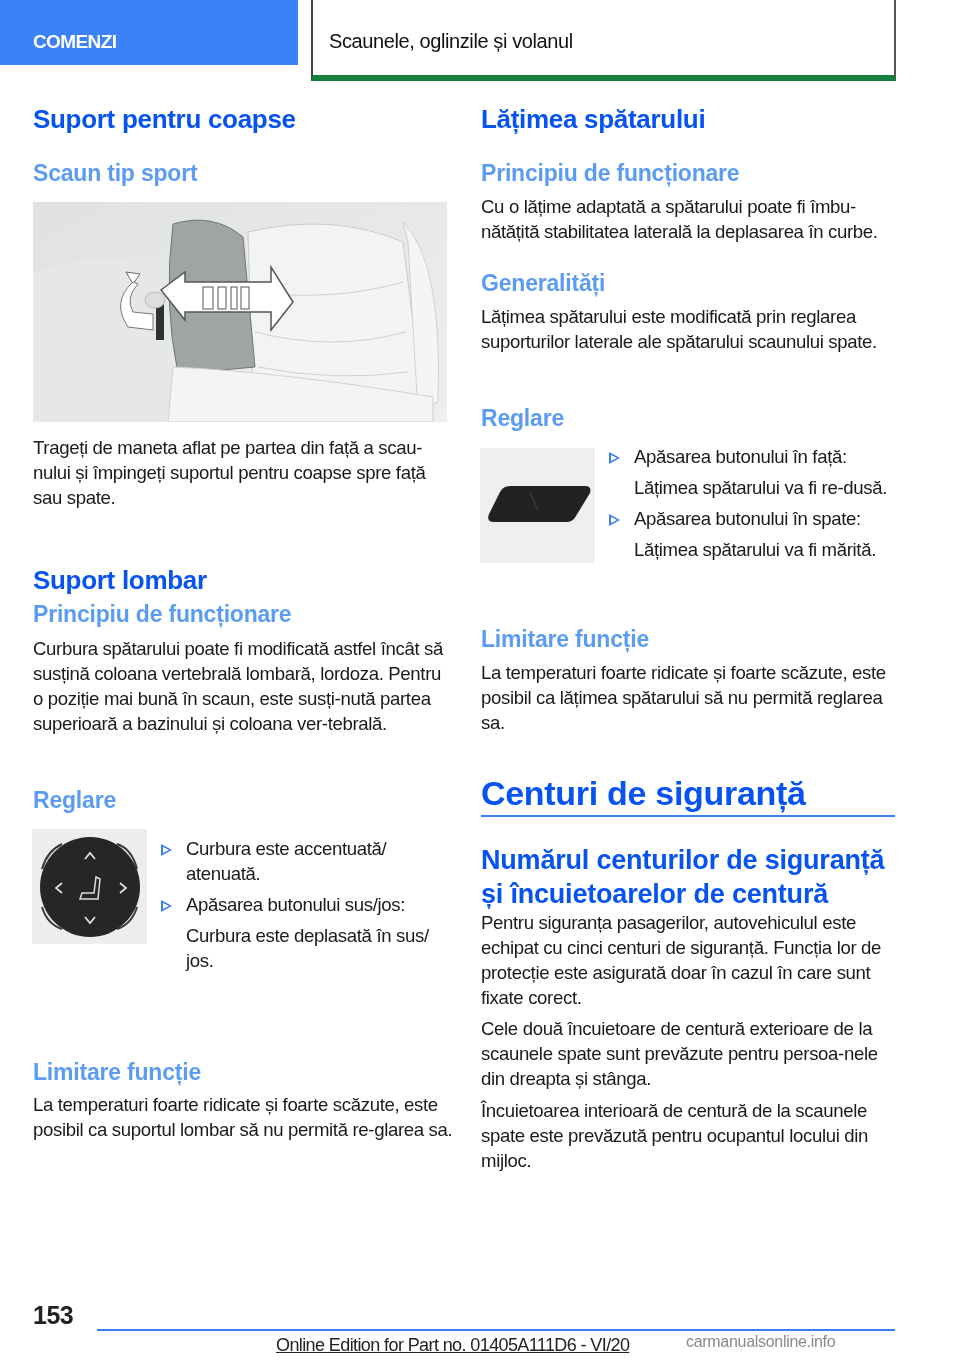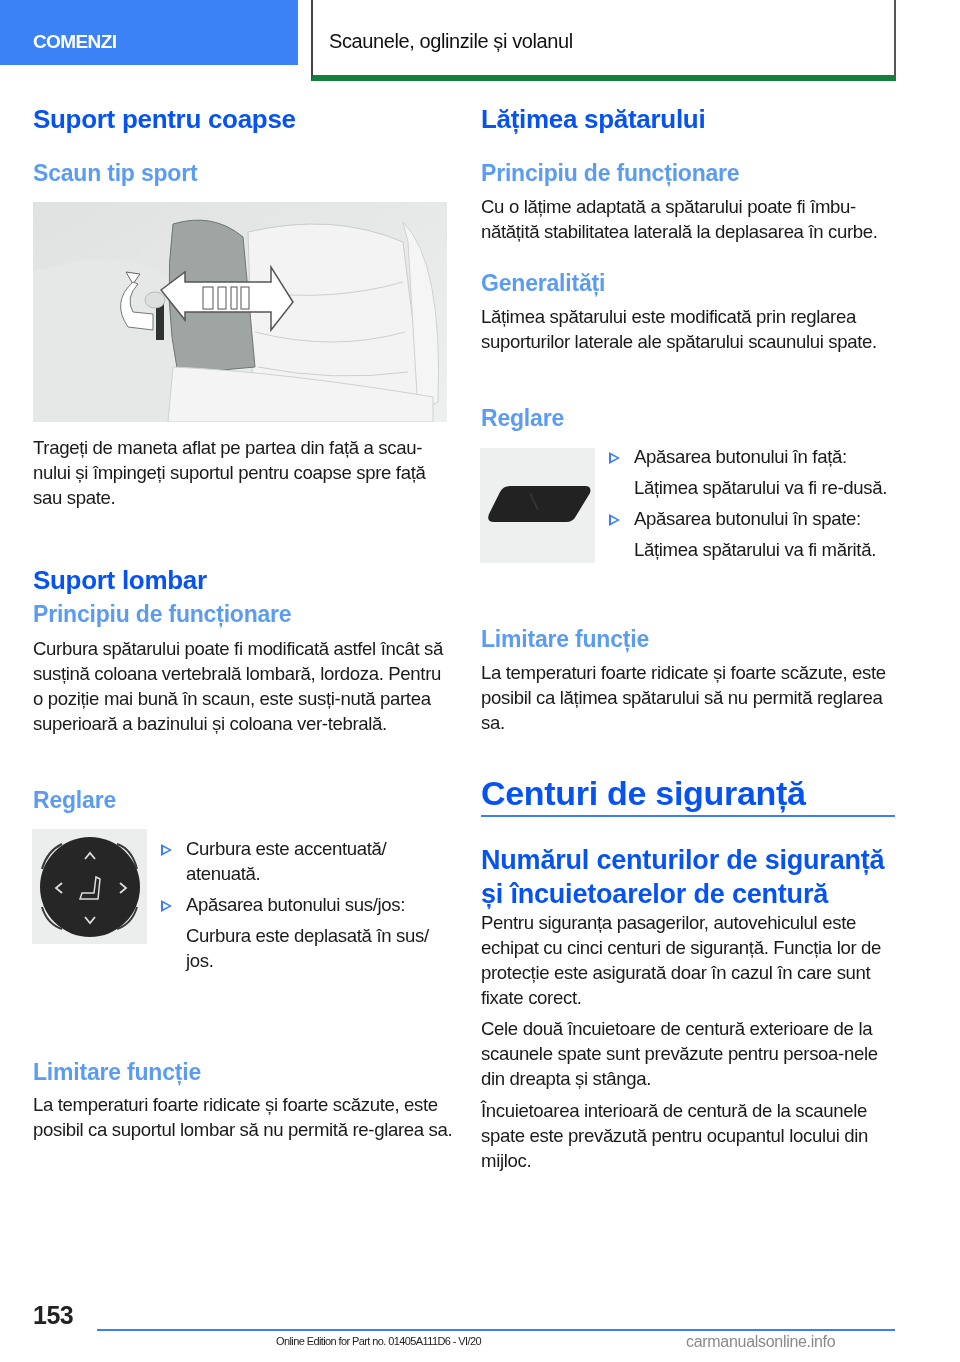--- a/index.html
+++ b/index.html
@@ -23,21 +23,21 @@
     .bullet { position: relative; padding-left: 25px; font-size: 18.6px; line-height: 25px; letter-spacing: -0.35px; }
     .bullet .tri { position: absolute; left: 0; top: 8px; width: 0; height: 0; border-left: 11px solid #3d7ff2; border-top: 6px solid transparent; border-bottom: 6px solid transparent; }
     .bullet .tri::after { content: ""; position: absolute; left: -9px; top: -3px; width: 0; height: 0; border-left: 6px solid #fff; border-top: 3px solid transparent; border-bottom: 3px solid transparent; }
     .bullet .sub { display: block; margin-top: 6px; }
     .bullet + .bullet { margin-top: 6px; }
 
     .img-box { position: absolute; overflow: hidden; }
 
     .footer-num { position: absolute; left: 33px; top: 1301px; font-size: 25px; font-weight: bold; color: #222; letter-spacing: -0.5px; }
     .footer-rule { position: absolute; left: 97px; top: 1329px; width: 798px; height: 2px; background: #3d7ff2; }
-    .footer-text { position: absolute; left: 276px; top: 1335px; font-size: 11px; color: #222; letter-spacing: -0.6px; white-space: nowrap; }
+    .footer-text { position: absolute; left: 276px; top: 1335px; font-size: 18px; color: #222; letter-spacing: -0.6px; white-space: nowrap; text-decoration: underline; }
     .footer-wm { position: absolute; left: 686px; top: 1333px; font-size: 16px; color: #8a8a8a; letter-spacing: -0.3px; white-space: nowrap; }
   </style>
 </head>
 <body>
 
 <div class="hdr-tab">
   <span>COMENZI</span>
 </div>
 <div class="hdr-box">
   <span>Scaunele, oglinzile și volanul</span>

